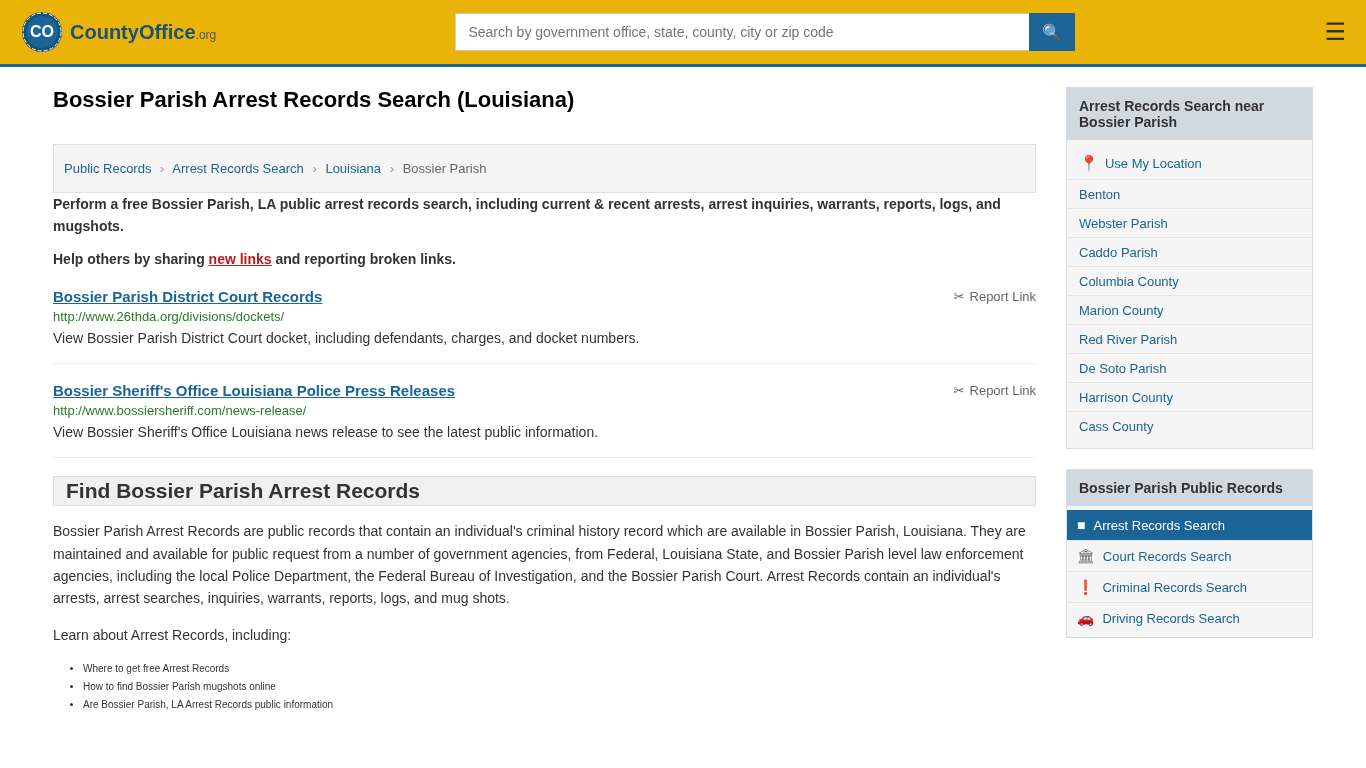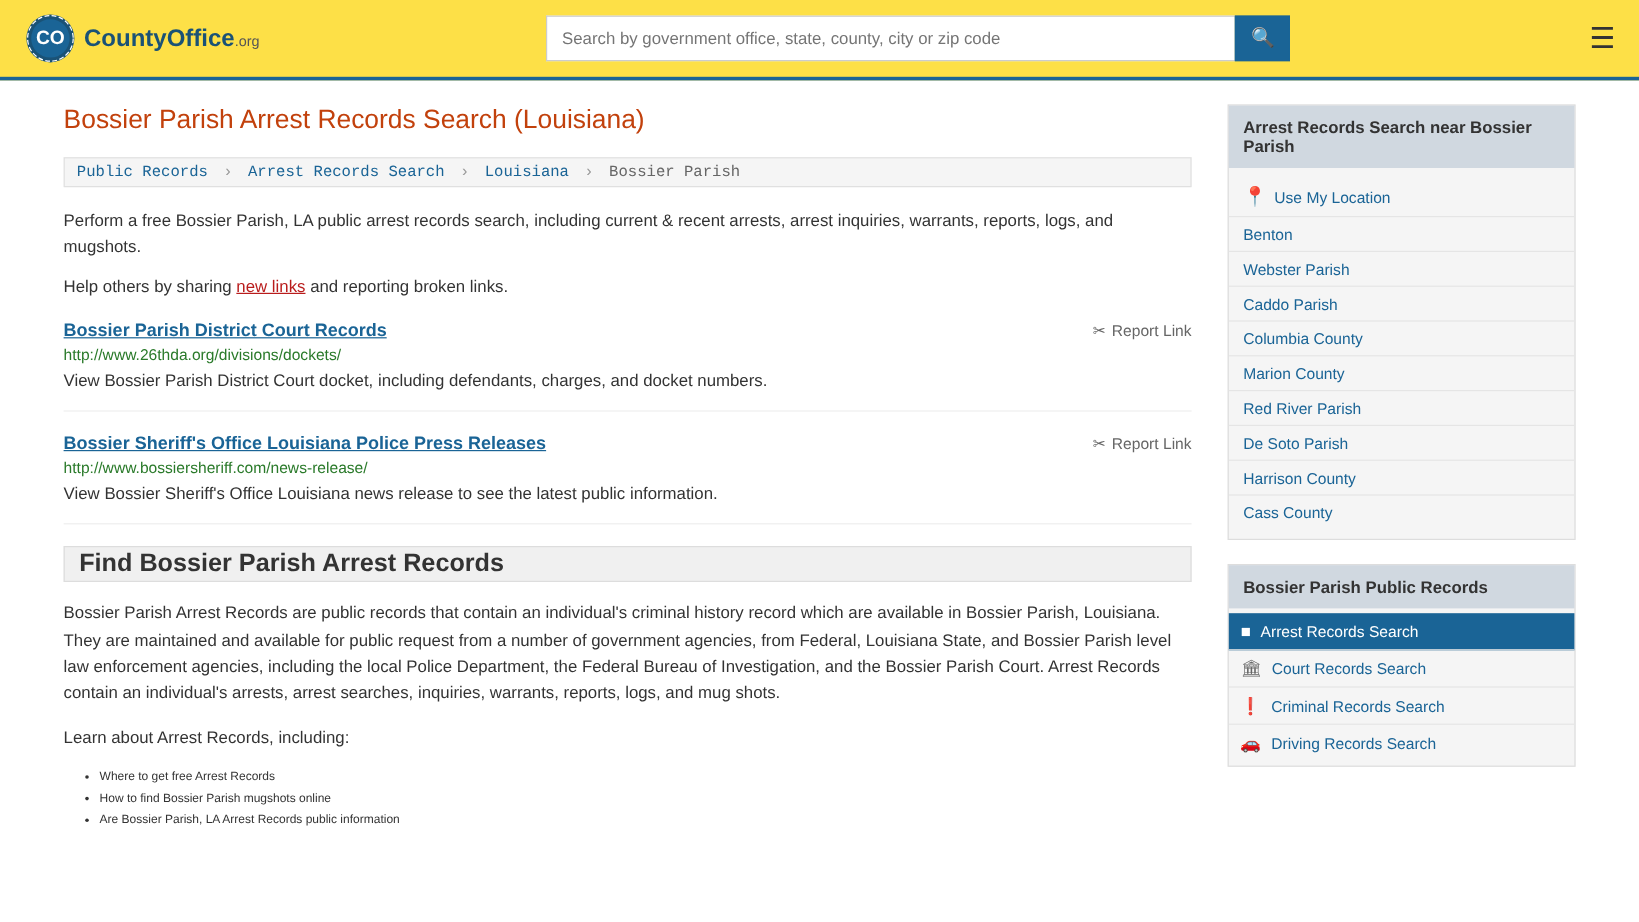--- a/index.html
+++ b/index.html
@@ -1,20 +1,20 @@
 <!DOCTYPE html>
 <html><head>
   <meta charset="utf-8">
   <style>
     * { box-sizing: border-box; margin: 0; padding: 0; }
     body { font-family: Arial, sans-serif; font-size: 14px; color: #333; background: #fff; }
 
     
     .header {
-      background: #fde047;
+      background: #eab308;
       border-bottom: 3px solid #1a6496;
       padding: 10px 20px;
       display: flex;
       align-items: center;
       justify-content: space-between;
     }
     .logo-area {
       display: flex;
       align-items: center;
       gap: 6px;
@@ -65,45 +65,43 @@
 
     
     .main-layout {
       display: flex;
       max-width: 1300px;
       margin: 0 auto;
       padding: 20px 20px;
       gap: 30px;
     }
     .content { flex: 1; }
-    .sidebar { width: 290px; flex-shrink: 0; }
+    .sidebar { width: 247px; flex-shrink: 0; }
 
     
     .page-title {
       font-size: 22px;
-      font-weight: normal;
-      color: #c2410c;
-      margin-bottom: 18px;
+      font-weight: bold;
+      color: #000000;
+      margin-bottom: 31px;
     }
 
     
     .breadcrumb {
       font-size: 13px;
       color: #666;
-      margin-bottom: 16px;
-      padding: 4px 10px;
+      padding: 16px 10px;
       background: #f5f5f5;
       border: 1px solid #e0e0e0;
-      font-family: Liberation Mono, monospace;
     }
     .breadcrumb a { color: #1a6496; text-decoration: none; }
     .breadcrumb .sep { margin: 0 5px; color: #999; }
 
     
-    .description { margin-bottom: 10px; line-height: 1.6; font-size: 14px; }
+    .description { margin-bottom: 10px; line-height: 1.6; font-size: 14px; font-weight: bold; }
     .description a { color: #b91c1c; }
 
     
     .resource-block {
       margin: 18px 0;
       padding-bottom: 14px;
       border-bottom: 1px solid #eee;
     }
     .resource-title-row {
       display: flex;

